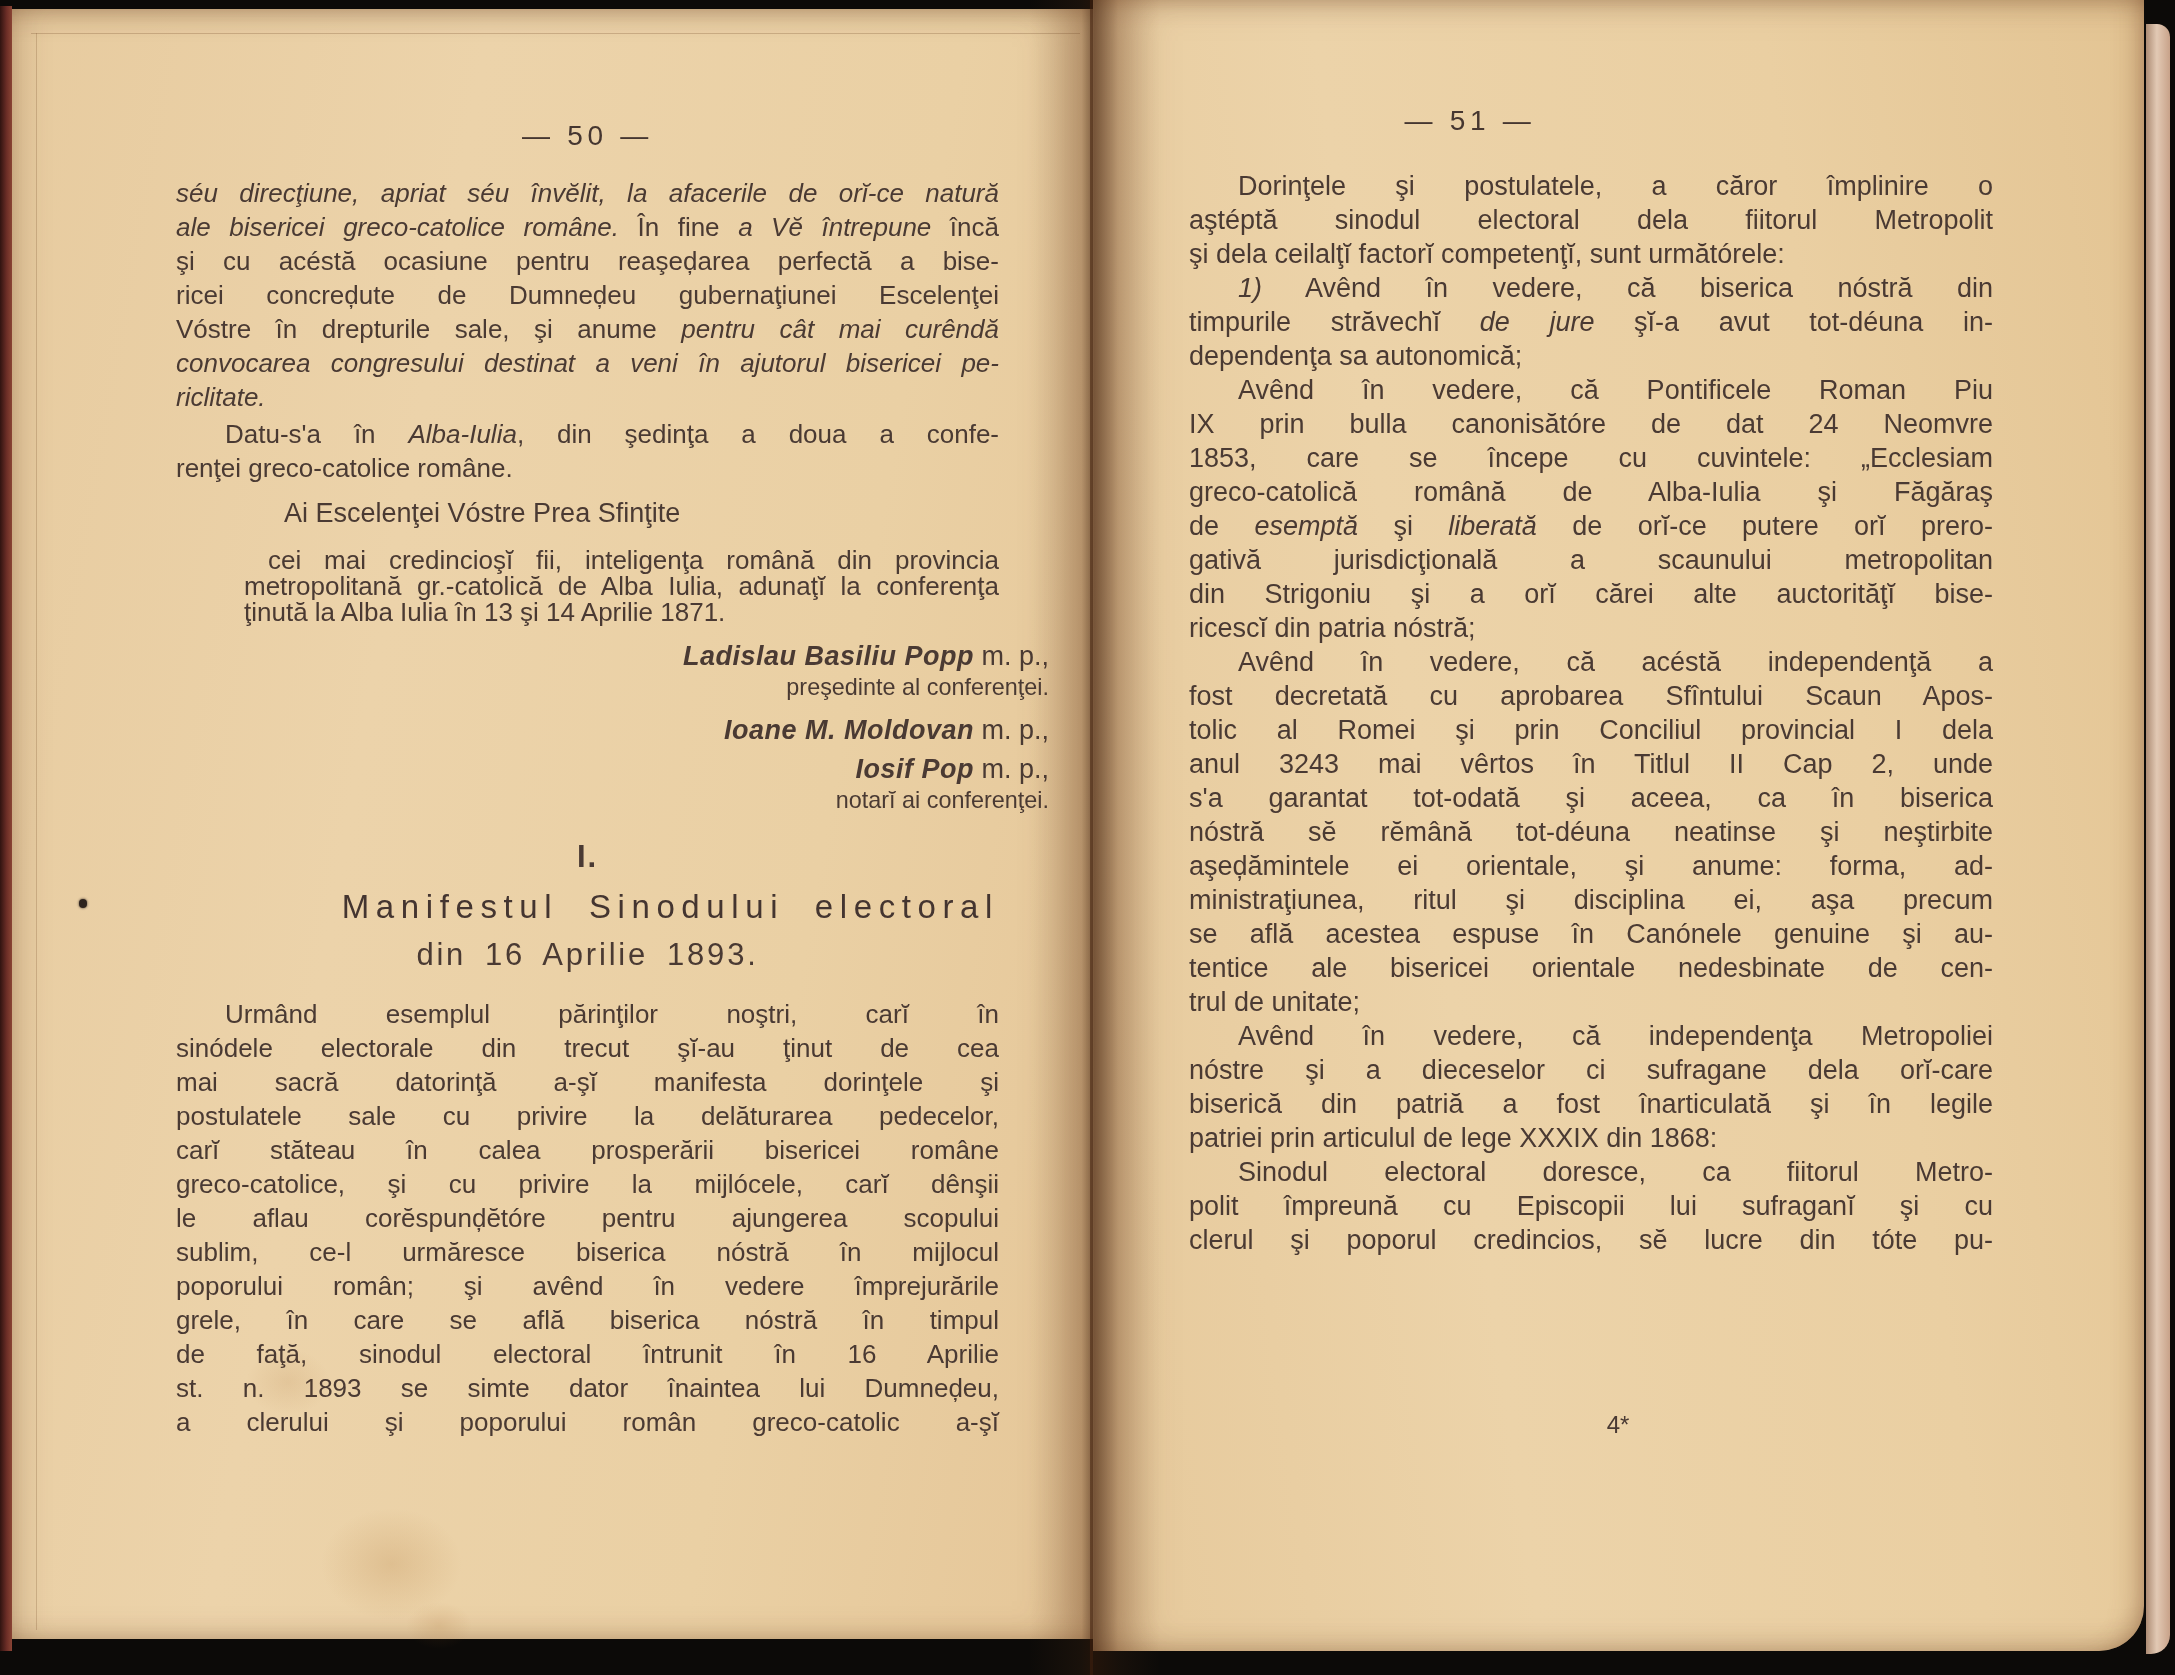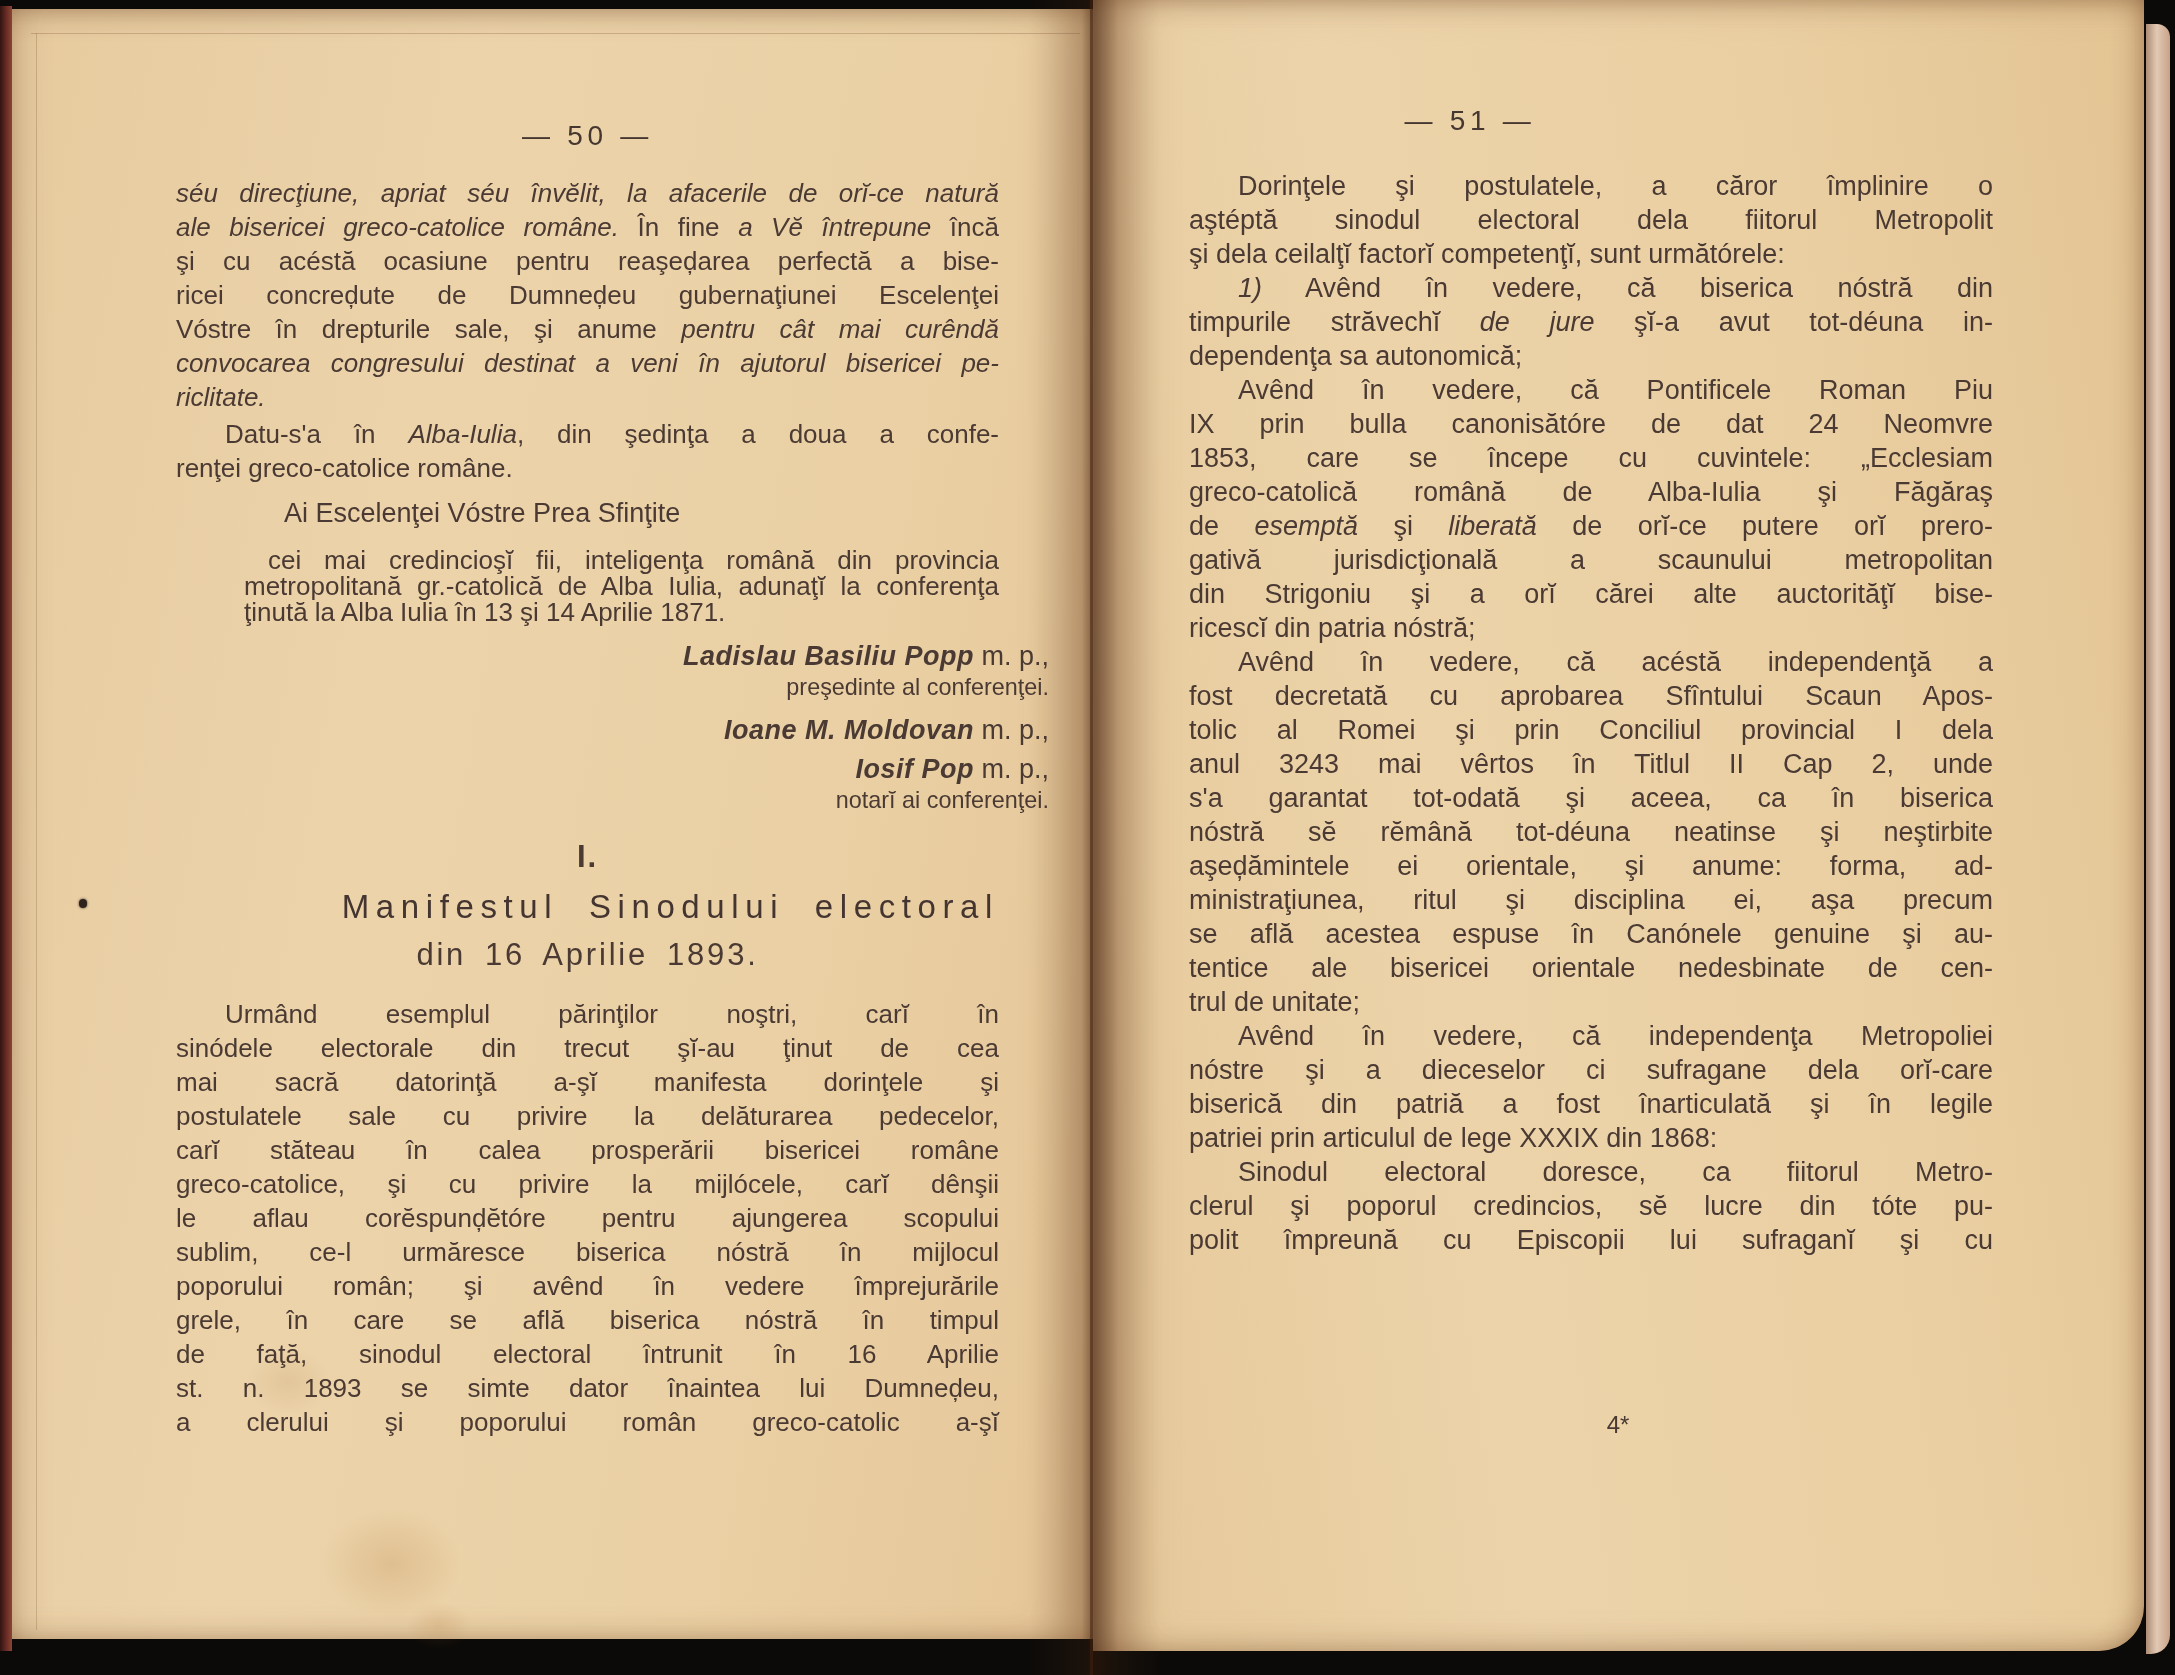--- a/index.html
+++ b/index.html
@@ -183,22 +183,22 @@
           <div class="line">trul de unitate;</div>
         </div>
         <div class="para indent endpara">
           <div class="line">Avênd în vedere, că independenţa Metropoliei</div>
           <div class="line">nóstre şi a dieceselor ci sufragane dela orĭ-care</div>
           <div class="line">biserică din patriă a fost înarticulată şi în legile</div>
           <div class="line">patriei prin articulul de lege XXXIX din 1868:</div>
         </div>
         <div class="para indent">
           <div class="line">Sinodul electoral doresce, ca fiitorul Metro-</div>
+          <div class="line">polit împreună cu Episcopii lui sufraganĭ şi cu</div>
           <div class="line">clerul şi poporul credincios, sĕ lucre din tóte pu-</div>
-          <div class="line">polit împreună cu Episcopii lui sufraganĭ şi cu</div>
         </div>
       </div>
 
     <div class="tblock pr-col pr-foot">4*</div>
 
   </div>
 
   <div class="gutter"></div>
   <div class="gutter-line"></div>
   <div class="edge-strip"></div>

